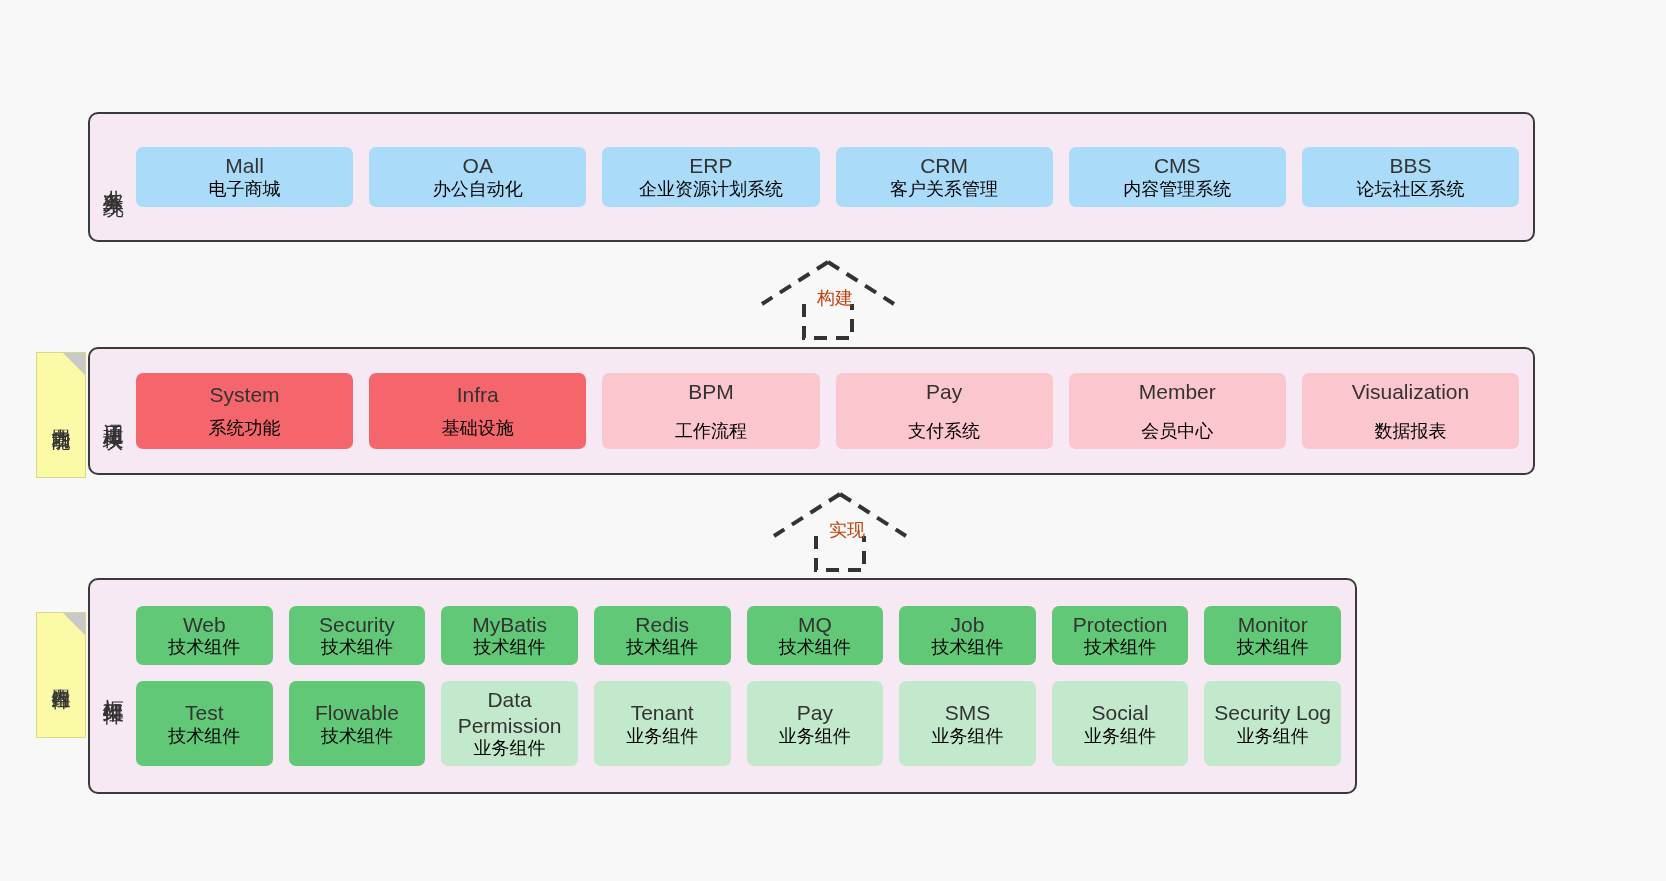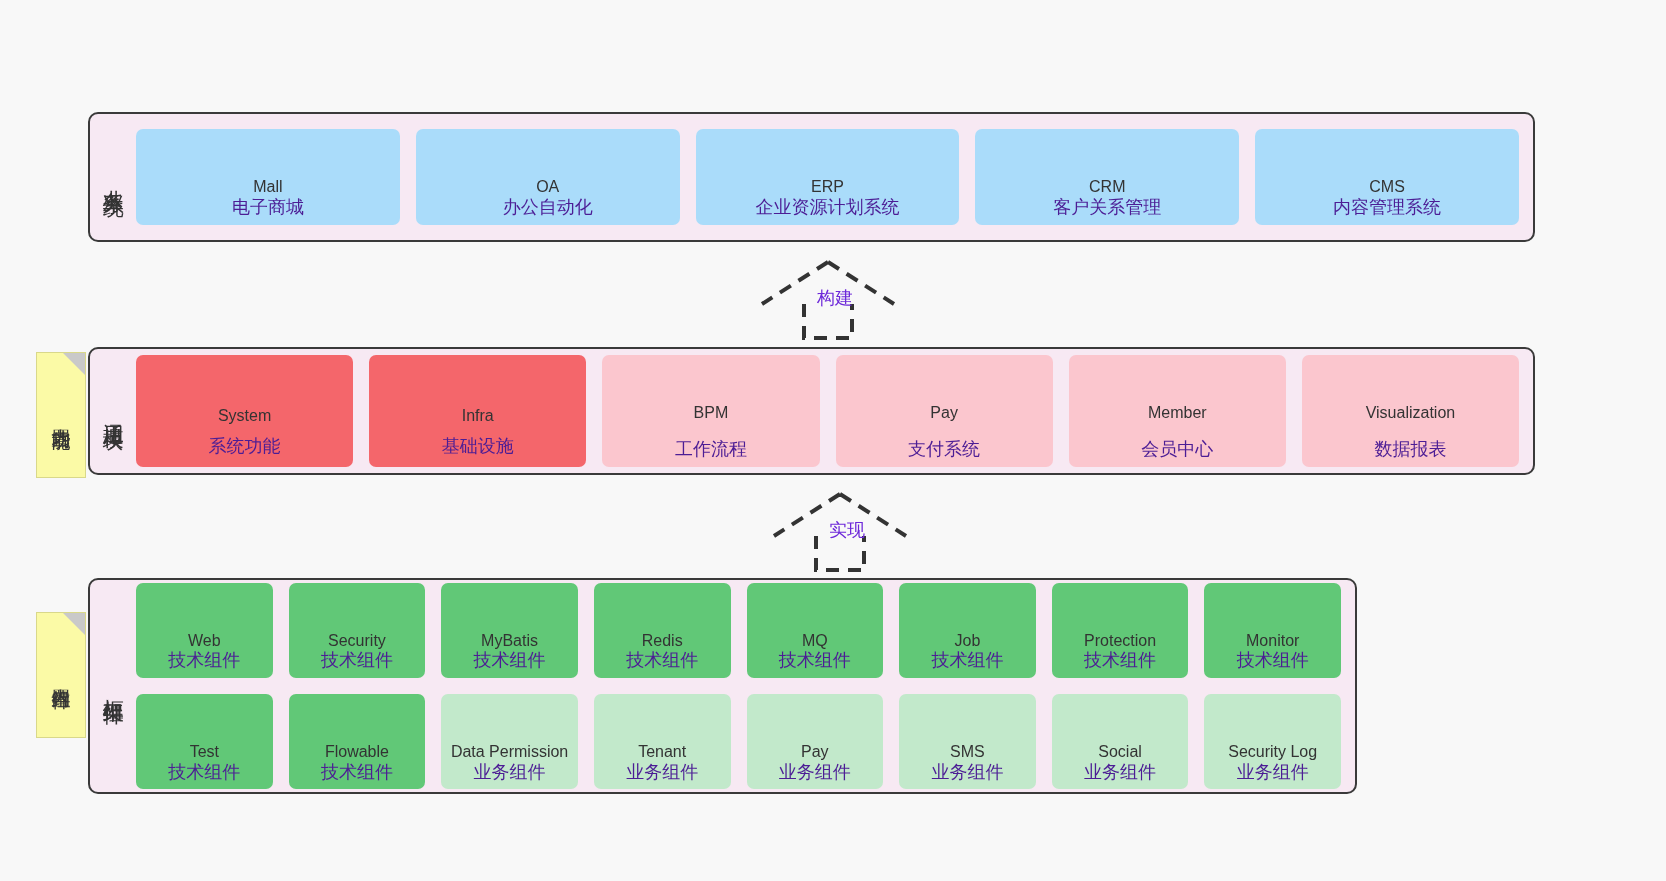--- a/index.html
+++ b/index.html
@@ -64,29 +64,28 @@
     display: flex;
     flex-direction: column;
     align-items: center;
     justify-content: center;
     text-align: center;
     line-height: 1.22;
     padding: 6px 4px;
     box-sizing: border-box;
   }
   .node .en {
-    font-size: 16px;
+    font-size: 21px;
     color: #333333;
     white-space: nowrap;
-    margin-top: 42px;
   }
   .node .en.wrap { white-space: normal; }
   .node .cn {
     font-size: 18px;
-    color: #4c1d95;
+    color: #000000;
   }
 
   
   .c-blue        { background: #aadcfa; }
   .c-red         { background: #f4666b; gap: 11px; }
   .c-pink        { background: #fbc6ce; gap: 16px; }
   .c-green       { background: #61c877; }
   .c-lightgreen  { background: #c2e9cb; }
 
   
@@ -121,21 +120,21 @@
   .connector {
     position: absolute;
   }
   .connector svg { display: block; overflow: visible; }
   .connector .conn-label {
     position: absolute;
     left: 14px;
     right: 0;
     text-align: center;
     font-size: 18px;
-    color: #6d28d9;
+    color: #c2410c;
     user-select: none;
   }
 </style>
 </head>
 <body>
 
 <div class="layer" id="layer-business" style="left:88px; top:112px; width:1447px; height:130px;">
   <div class="layer-title">业务系统</div>
   <div class="layer-body">
     <div class="row">
@@ -151,20 +150,24 @@
         <span class="en">ERP</span>
         <span class="cn">企业资源计划系统</span>
       </div>
       <div class="node c-blue">
         <span class="en">CRM</span>
         <span class="cn">客户关系管理</span>
       </div>
       <div class="node c-blue">
         <span class="en">CMS</span>
         <span class="cn">内容管理系统</span>
+      </div>
+      <div class="node c-blue">
+        <span class="en">BBS</span>
+        <span class="cn">论坛社区系统</span>
       </div>
     </div>
   </div>
 </div>
 
 <div class="connector" style="left:758px; top:258px; width:140px; height:82px;">
   <svg width="140" height="82" viewBox="0 0 140 82" aria-hidden="true">
     <path d="M70 4 L136 46 M70 4 L4 46" fill="none" stroke="#333333" stroke-width="4" stroke-dasharray="13,9"></path>
     <path d="M46 46 L46 80 L94 80 L94 46" fill="none" stroke="#333333" stroke-width="4" stroke-dasharray="13,9"></path>
   </svg>

